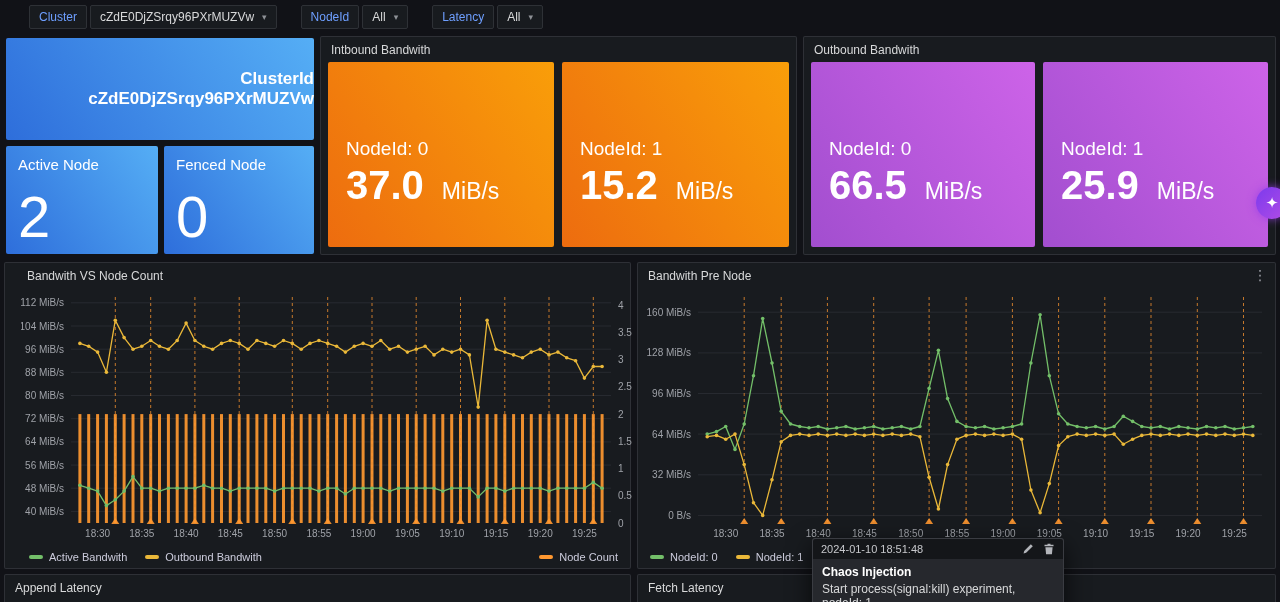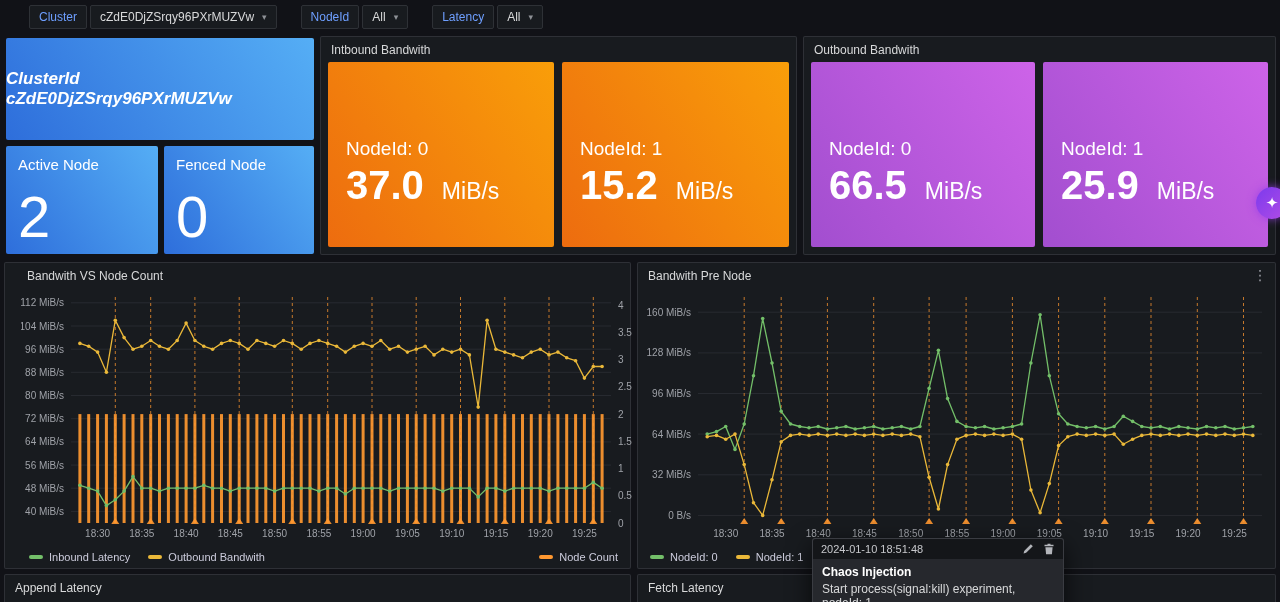--- a/index.html
+++ b/index.html
@@ -17,21 +17,21 @@
   .panel { position:absolute; background:#181b1f; border:1px solid rgba(204,204,220,0.12); border-radius:2px; display:flex; flex-direction:column; }
   .panel-header { height:26px; flex:0 0 26px; display:flex; align-items:center; padding:0 10px; font-size:12px; font-weight:500; color:#d8d9da; position:relative; }
   .kebab { position:absolute; right:8px; top:4px; color:#9d9fa6; font-size:14px; cursor:pointer; }
 
   
   .tile { position:absolute; border-radius:2px; color:#fff; overflow:hidden; }
   .tile-blue   { background:linear-gradient(55deg,#2e6edb 0%,#55aef5 100%); }
   .tile-orange { background:linear-gradient(55deg,#ed6c0f 0%,#f99e09 100%); }
   .tile-purple { background:linear-gradient(55deg,#a24ecf 0%,#cd63e8 100%); }
 
-  .cluster-tile { display:flex; flex-direction:column; align-items:flex-start; justify-content:center; text-align:center;font-style:italic; }
+  .cluster-tile { display:flex; flex-direction:column; align-items:flex-end; justify-content:center; text-align:center; }
   .cluster-tile .t1 { font-size:17px; font-weight:700; }
   .cluster-tile .t2 { font-size:17px; font-weight:700; }
 
   .mini-stat { display:flex; flex-direction:column; padding:10px 12px; }
   .mini-stat .lbl { font-size:15px; font-weight:400; }
   .mini-stat .val { margin-top:auto; font-size:58px; font-weight:500; line-height:0.95; }
 
   .bw-tile { display:flex; flex-direction:column; justify-content:center; padding:0 18px; padding-top:34px; }
   .bw-tile .lbl { font-size:19px; margin-bottom:4px; }
   .bw-tile .big { font-size:40px; font-weight:700; line-height:1.05; }
@@ -373,21 +373,21 @@
           <circle cx="545.7" cy="68.8" r="1.8" fill="#EAB839"></circle>
           <circle cx="554.6" cy="71.7" r="1.8" fill="#EAB839"></circle>
           <circle cx="563.4" cy="89.1" r="1.8" fill="#EAB839"></circle>
           <circle cx="572.3" cy="77.5" r="1.8" fill="#EAB839"></circle>
           <circle cx="581.1" cy="77.5" r="1.8" fill="#EAB839"></circle>
         </svg>
     </div>
     <div class="legend">
       <span class="legend-item">
         <span class="swatch" style="background: rgb(115, 191, 105);"></span>
-        <span>Inbound Latency</span>
+        <span>Active Bandwith</span>
       </span>
       <span class="legend-item">
         <span class="swatch" style="background: rgb(234, 184, 57);"></span>
         <span>Outbound Bandwith</span>
       </span>
       <span class="spacer"></span>
       <span class="legend-item">
         <span class="swatch" style="background: rgb(255, 152, 48);"></span>
         <span>Node Count</span>
       </span>

